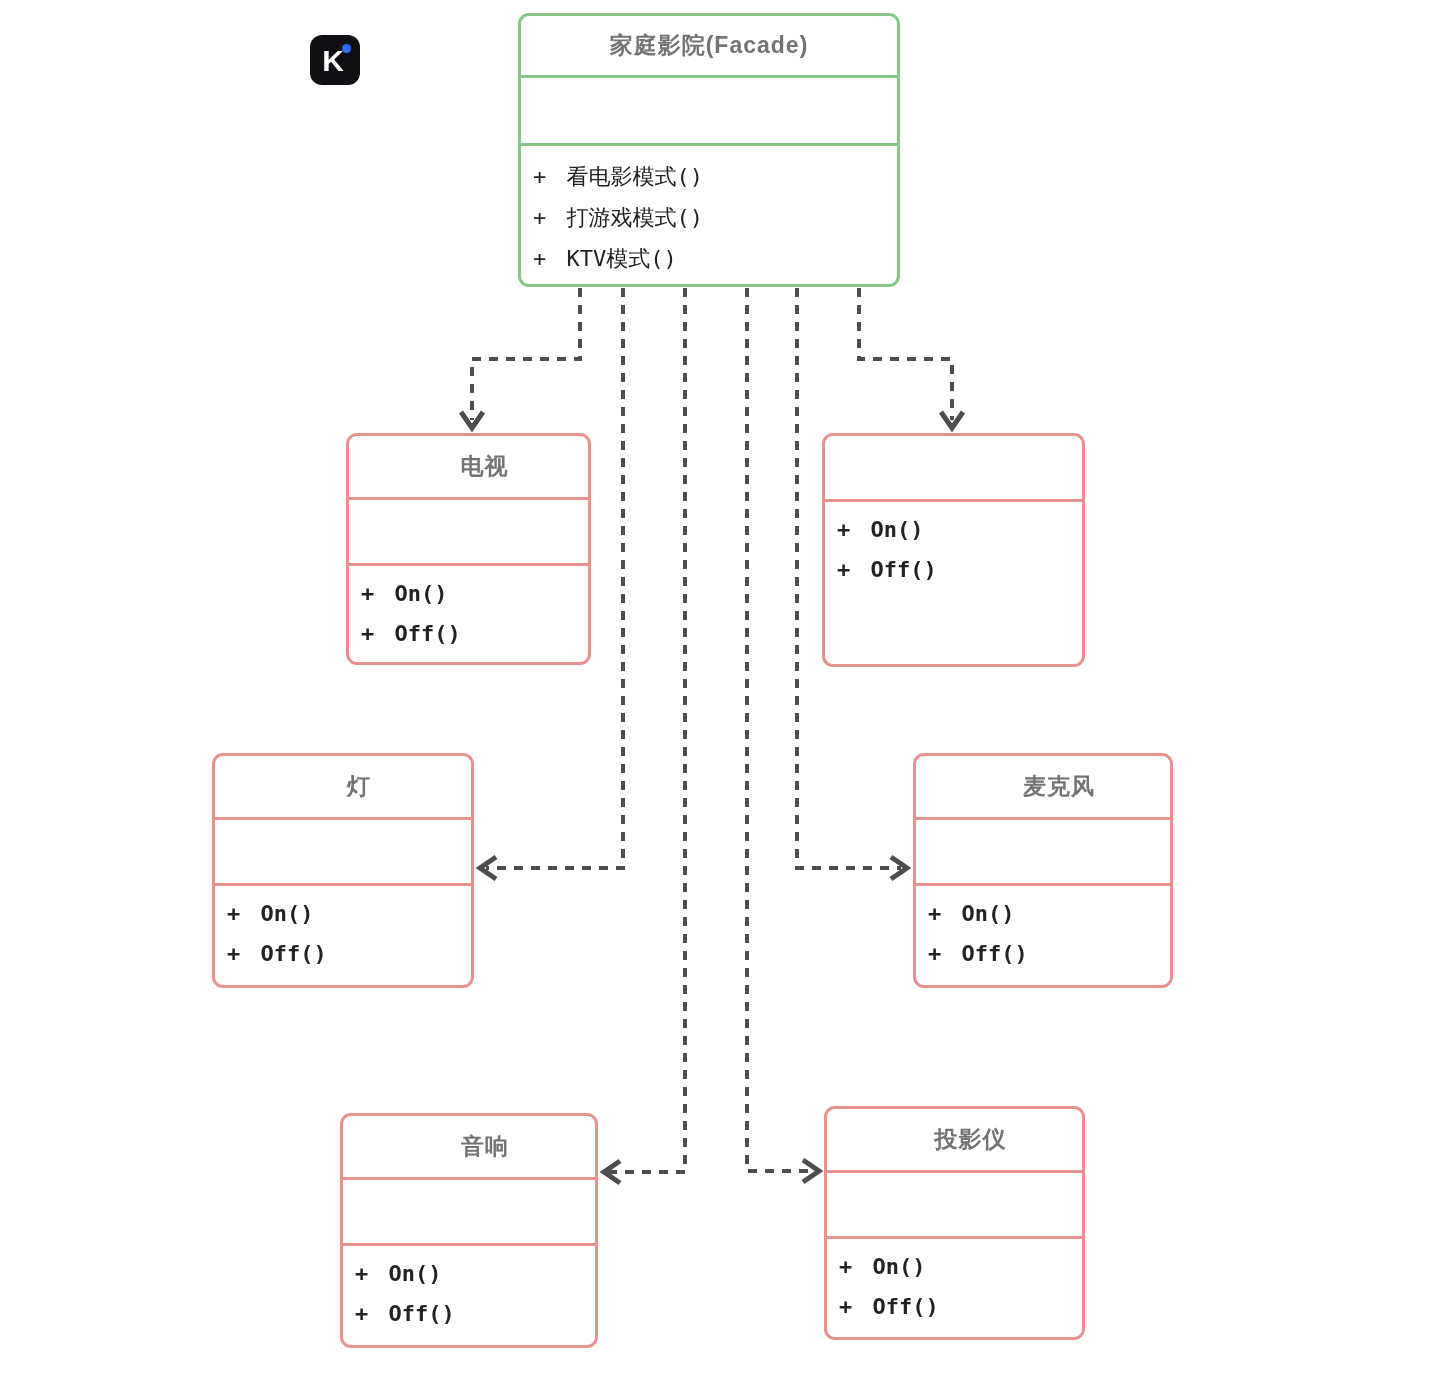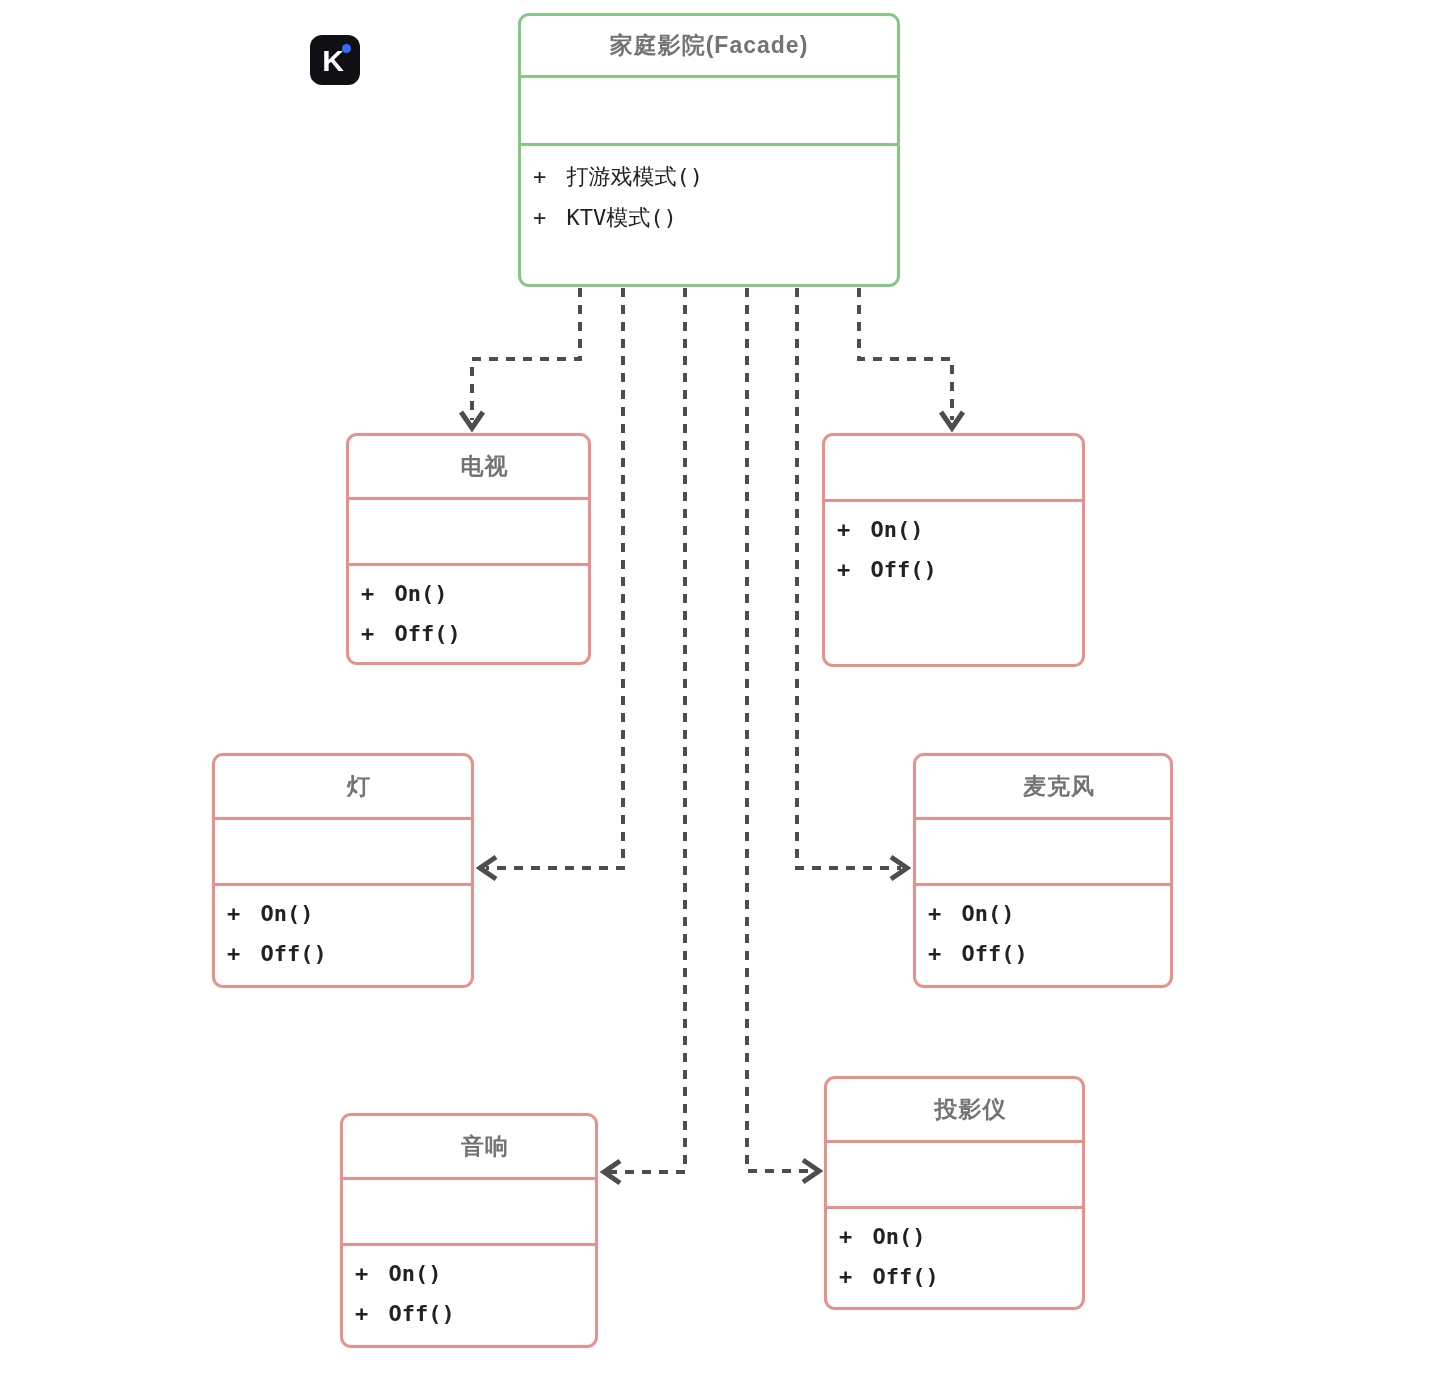--- a/index.html
+++ b/index.html
@@ -40,21 +40,21 @@
   .red   .row-methods{padding-top:8px;font-weight:bold;}
   .red   .row-methods .method-line{height:40px;line-height:40px;}
 
   
   .box-facade   {left:518px;top:13px;  width:382px;height:274px;}
   .box-tv       {left:346px;top:433px; width:245px;height:232px;}
   .box-console  {left:822px;top:433px; width:263px;height:234px;}
   .box-light    {left:212px;top:753px; width:262px;height:235px;}
   .box-mic      {left:913px;top:753px; width:260px;height:235px;}
   .box-speaker  {left:340px;top:1107px;width:258px;height:235px;margin-top:6px;}
-  .box-projector{left:824px;top:1076px;width:261px;height:234px;}
+  .box-projector{left:824px;top:1106px;width:261px;height:234px;}
 
   .logo{position:absolute;left:310px;top:35px;width:50px;height:50px;}
 </style>
 </head>
 <body>
 
 <div class="canvas">
 
   <div class="logo">
     <svg width="50" height="50" viewBox="0 0 50 50">
@@ -84,20 +84,21 @@
 
       <path d="M747 288 L747 1171 L815 1171" stroke-width="4" stroke-dasharray="9 8"></path>
       <path d="M803 1160 L819 1171 L803 1182" stroke-width="5"></path>
     </g>
   </svg>
 
   <div class="uml green box-facade">
     <div class="row-title">家庭影院(Facade)</div>
     <div class="row-attrs"></div>
     <div class="row-methods">
+      <div class="method-line">+ 看电影模式()</div>
       <div class="method-line">+ 打游戏模式()</div>
       <div class="method-line">+ KTV模式()</div>
     </div>
   </div>
 
   <div class="uml red box-tv">
     <div class="row-title">电视</div>
     <div class="row-attrs"></div>
     <div class="row-methods">
       <div class="method-line">+ On()</div>

